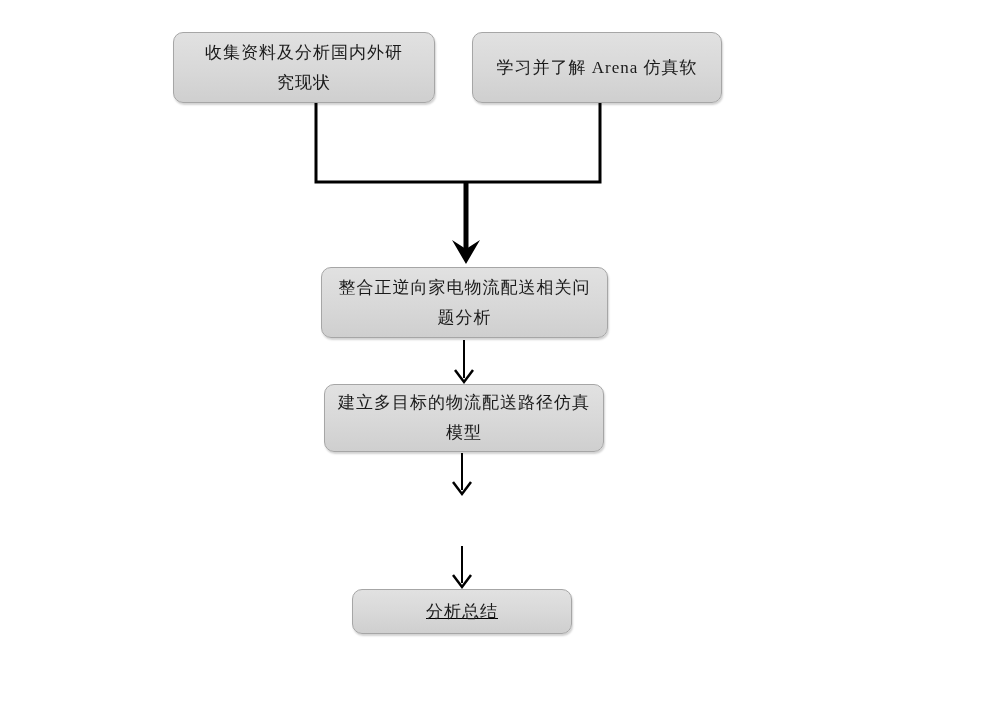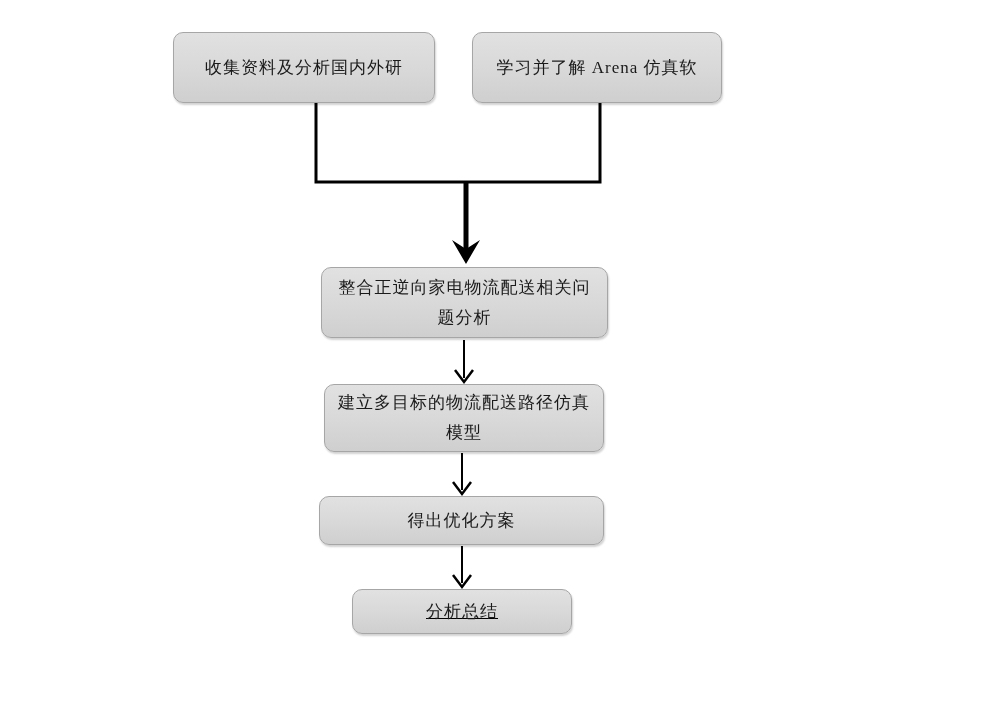--- a/index.html
+++ b/index.html
@@ -64,20 +64,21 @@
     <line x1="462" y1="453" x2="462" y2="490" stroke="#000000" stroke-width="2"></line>
     <path d="M453,482 L462,494 L471,482" fill="none" stroke="#000000" stroke-width="2.5"></path>
 
     <line x1="462" y1="546" x2="462" y2="583" stroke="#000000" stroke-width="2"></line>
     <path d="M453,575 L462,587 L471,575" fill="none" stroke="#000000" stroke-width="2.5"></path>
   </svg>
 
   <div class="node" style="left:173px; top:32px; width:262px; height:71px;">
     <div class="label">
       <span class="line">收集资料及分析国内外研</span>
+      <span class="line">究现状</span>
     </div>
   </div>
 
   <div class="node" style="left:472px; top:32px; width:250px; height:71px;">
     <div class="label">
       <span class="line">学习并了解 Arena 仿真软</span>
     </div>
   </div>
 
   <div class="node" style="left:321px; top:267px; width:287px; height:71px;">
@@ -87,25 +88,20 @@
     </div>
   </div>
 
   <div class="node" style="left:324px; top:384px; width:280px; height:68px;">
     <div class="label">
       <span class="line">建立多目标的物流配送路径仿真</span>
       <span class="line">模型</span>
     </div>
   </div>
 
-  <div class="node" style="left:319px; top:496px; width:285px; height:49px;">
-    <div class="label">
-      <span class="line">得出优化方案</span>
-    </div>
-  </div>
 
   <div class="node" style="left:352px; top:589px; width:220px; height:45px;text-decoration:underline;">
     <div class="label">
       <span class="line">分析总结</span>
     </div>
   </div>
 
 </div>
 
 </body></html>

